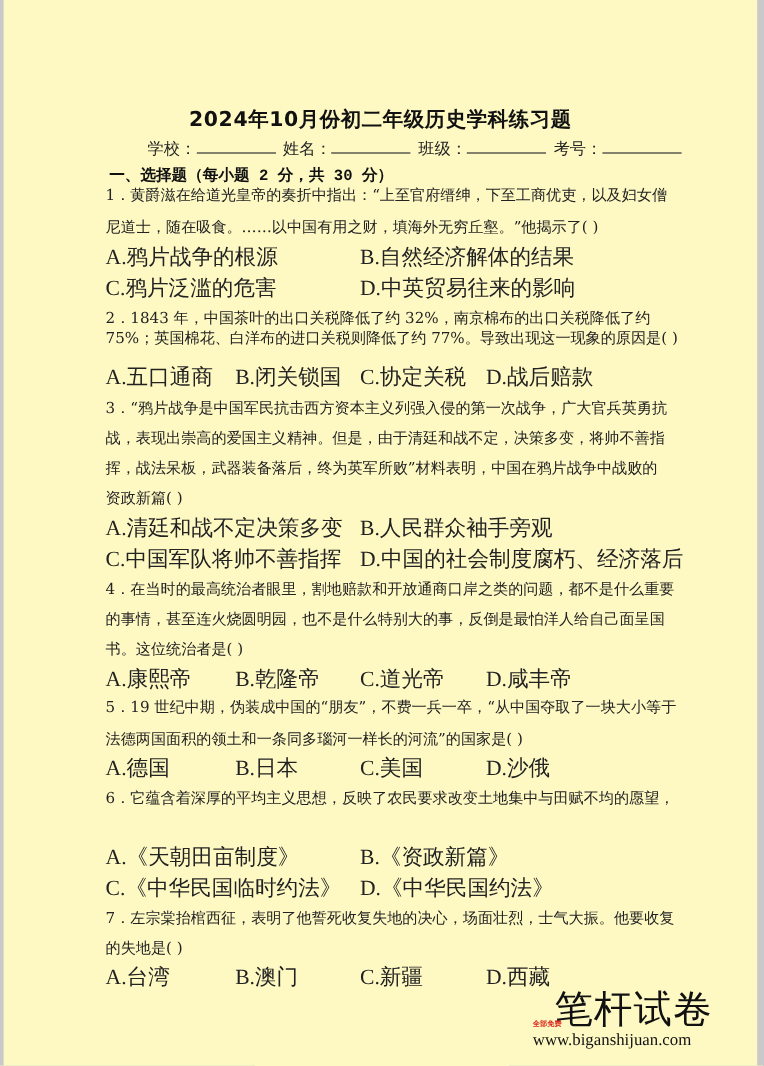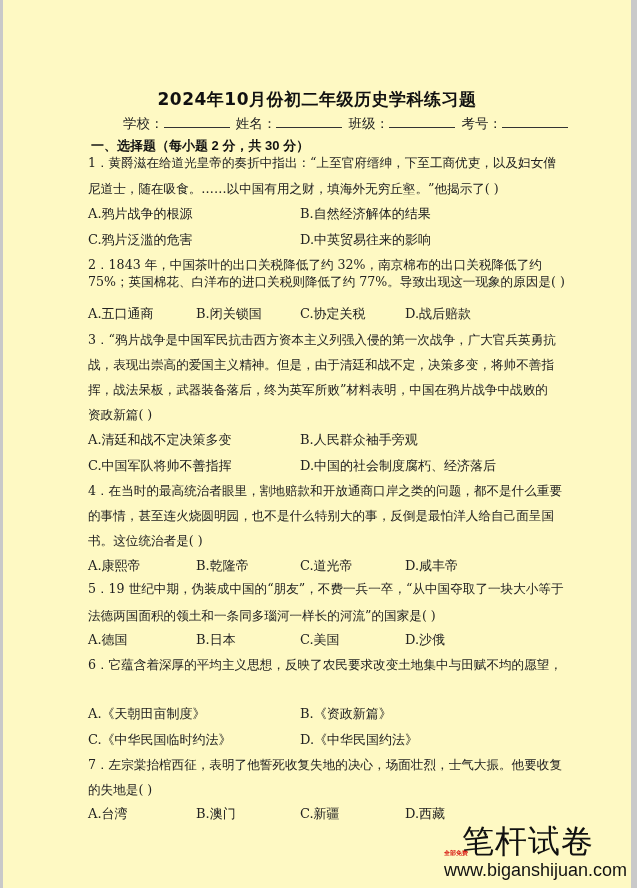--- a/index.html
+++ b/index.html
@@ -25,40 +25,40 @@
     position: absolute; left: 110px; top: 115px;
     font-family: "DejaVu Sans", sans-serif;
     font-size: 13.5px; color: #222; white-space: nowrap; margin-left: 10px;
   }
   .info-row .blank {
     display: inline-block; width: 66px; border-bottom: 1px solid #333;
     height: 12px; vertical-align: baseline; margin-right: 2px;
   }
   .section {
     position: absolute; left: 88px; top: 137px;
-    font-family: Liberation Sans, sans-serif;
+    font-family: Liberation Mono, monospace;
     font-weight: bold; font-size: 13px; color: #111; white-space: nowrap;
   }
   .line {
     position: absolute; left: 85px; font-size: 12.6px; color: #222;
     white-space: nowrap; line-height: 16px;
   }
-  .opt { position: absolute; font-size: 13px; color: #222; white-space: nowrap; line-height: 16px; }
+  .opt { position: absolute; font-size: 18px; color: #222; white-space: nowrap; line-height: 16px; font-family: Liberation Serif, serif; }
   .wm-big {
     position: absolute; left: 459px; top: 823px;
     font-family: "DejaVu Sans", sans-serif; font-size: 32px; color: #111;
     letter-spacing: 1px; line-height: 36px;
   }
   .wm-red {
     position: absolute; left: 441px; top: 849px;
     font-family: "DejaVu Sans", sans-serif; font-size: 6px; color: #d9241b; font-weight: bold;
   }
   .wm-url {
     position: absolute; left: 441px; top: 860px;
-    font-family: Liberation Sans, sans-serif; font-size: 18px; color: #111;
+    font-family: Liberation Serif, serif; font-size: 14px; color: #111;
   }
 </style>
 </head>
 <body>
 
 <div class="page">
 
   <div class="title">2024年10月份初二年级历史学科练习题</div>
 
   <div class="info-row">

